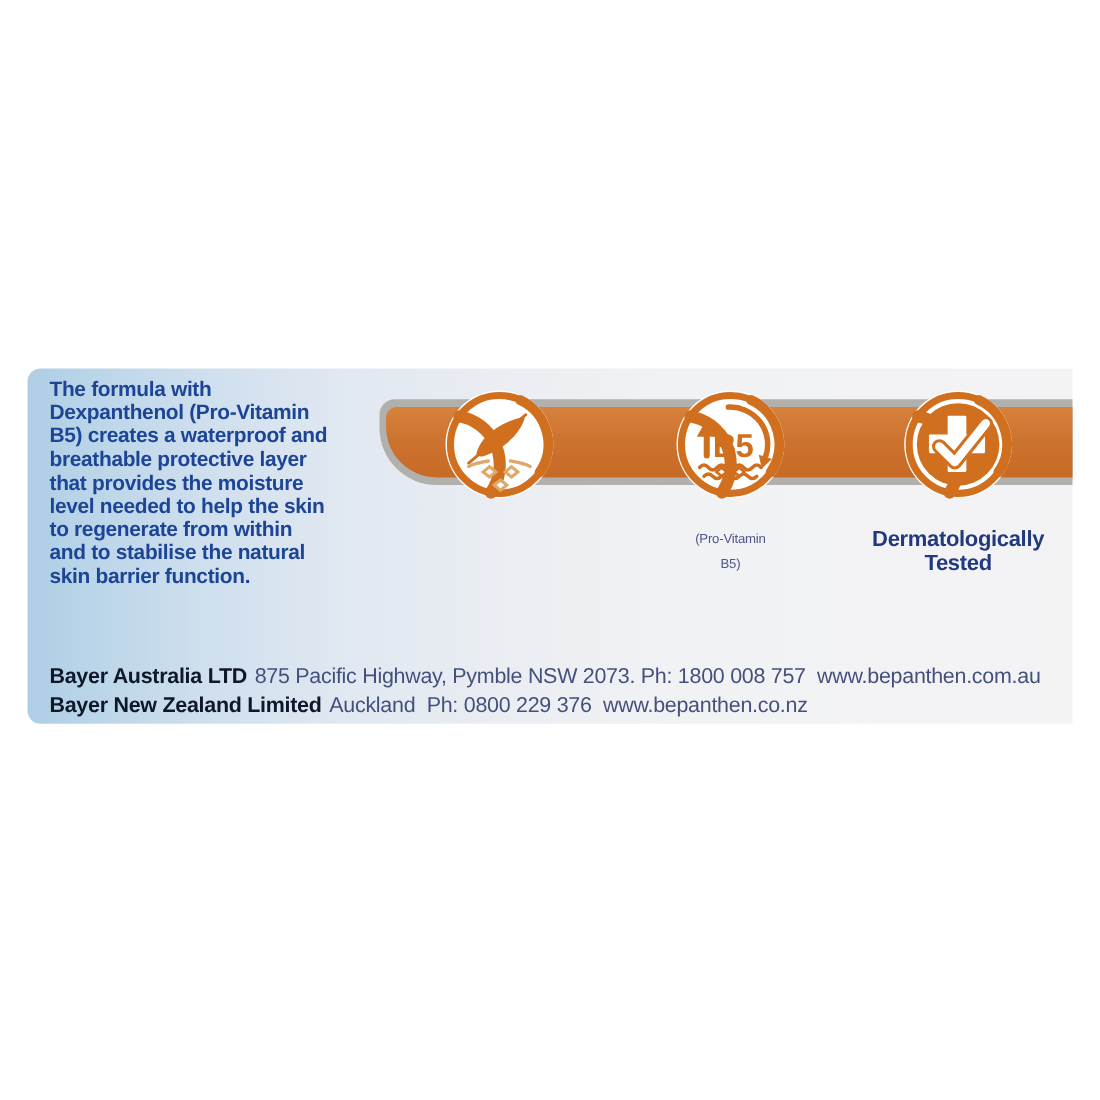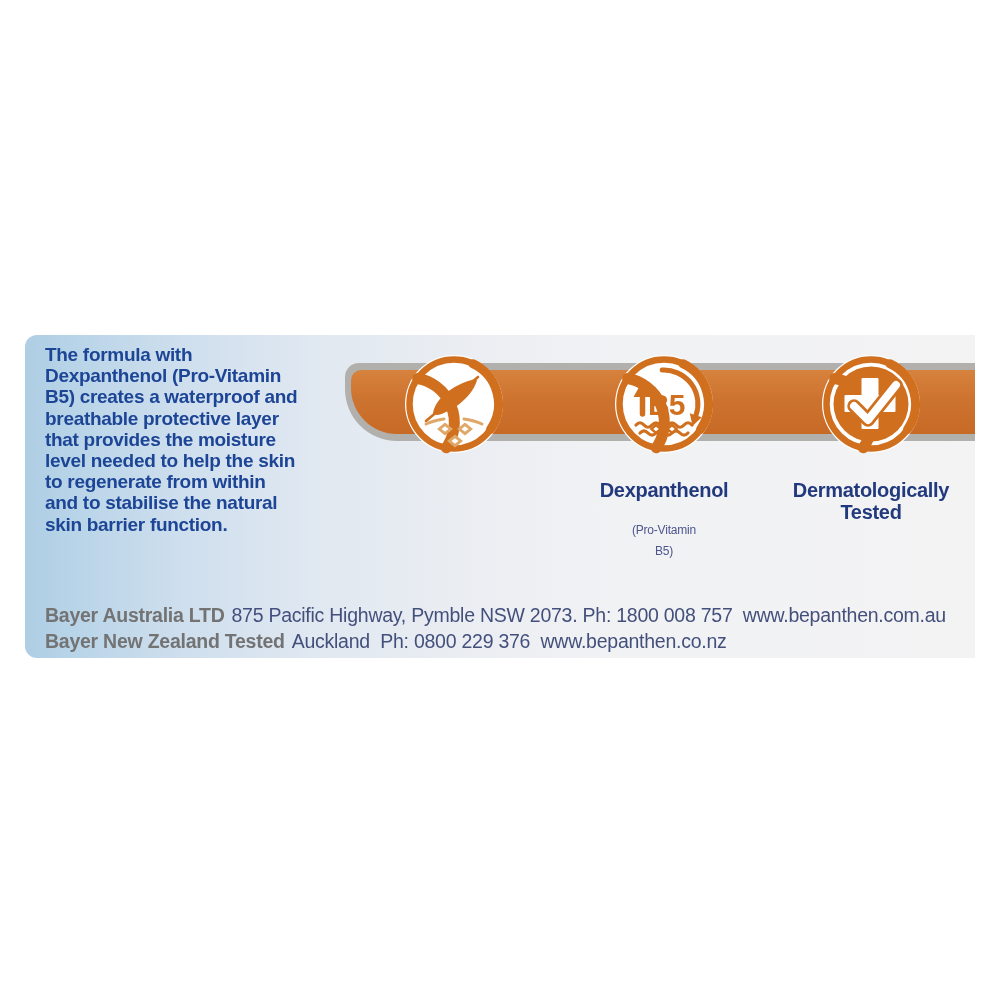--- a/index.html
+++ b/index.html
@@ -45,21 +45,21 @@
   .fsub{
     font-size:12px;font-weight:normal;line-height:21.5px;letter-spacing:-0.2px;color:#4e568e;
     white-space:pre-line;
   }
   .footer-line{
     position:absolute;left:45px;z-index:4;font-size:19.5px;letter-spacing:-0.25px;
     color:#44507c;white-space:nowrap;
   }
   .footer-line-1{top:604px;}
   .footer-line-2{top:630px;}
-  .fbold{font-weight:bold;color:#737373;margin-right:7px;}
+  .fbold{font-weight:bold;color:#0f172a;margin-right:7px;}
 </style>
 </head>
 <body>
 
 <div class="canvas">
 
   <div class="panel"></div>
 
   <div class="band">
     <div class="band-fill"></div>
@@ -127,30 +127,29 @@
     <path d="M70.8,11.7 A44.5,44.5 0 0 1 88.5,77.5" stroke="#d0701f" stroke-width="9" fill="none" stroke-linecap="round"></path>
     <circle cx="52" cy="52" r="37.5" fill="#d0701f"></circle>
     <path d="M43.5,27 h15 v17 h17 v15 h-17 v17 h-15 v-17 h-17 v-15 h17 z" fill="#ffffff" stroke="#ffffff" stroke-width="2" stroke-linejoin="round"></path>
     <g>
       <path d="M35,54 L49,68 L77,33" stroke="#d0701f" stroke-width="13.5" fill="none" stroke-linecap="round" stroke-linejoin="round"></path>
       <path d="M35,54 L49,68 L77,33" stroke="#ffffff" stroke-width="8" fill="none" stroke-linecap="round" stroke-linejoin="round"></path>
     </g>
   </svg>
 
   <div class="feature-text feature-text-2">
-    <div class="ftitle">Dexpanthenol</div>
     <div class="fsub">(Pro-Vitamin
 B5)</div>
   </div>
   <div class="feature-text feature-text-3">
     <div class="ftitle">Dermatologically
 Tested</div>
     <div class="fsub"></div>
   </div>
 
   <div class="footer-line footer-line-1">
     <span class="fbold">Bayer Australia LTD</span><span class="freg">875 Pacific Highway, Pymble NSW 2073. Ph: 1800 008 757&nbsp; www.bepanthen.com.au</span>
   </div>
   <div class="footer-line footer-line-2">
-    <span class="fbold">Bayer New Zealand Tested</span><span class="freg">Auckland&nbsp; Ph: 0800 229 376&nbsp; www.bepanthen.co.nz</span>
+    <span class="fbold">Bayer New Zealand Limited</span><span class="freg">Auckland&nbsp; Ph: 0800 229 376&nbsp; www.bepanthen.co.nz</span>
   </div>
 
 </div>
 
 </body></html>

